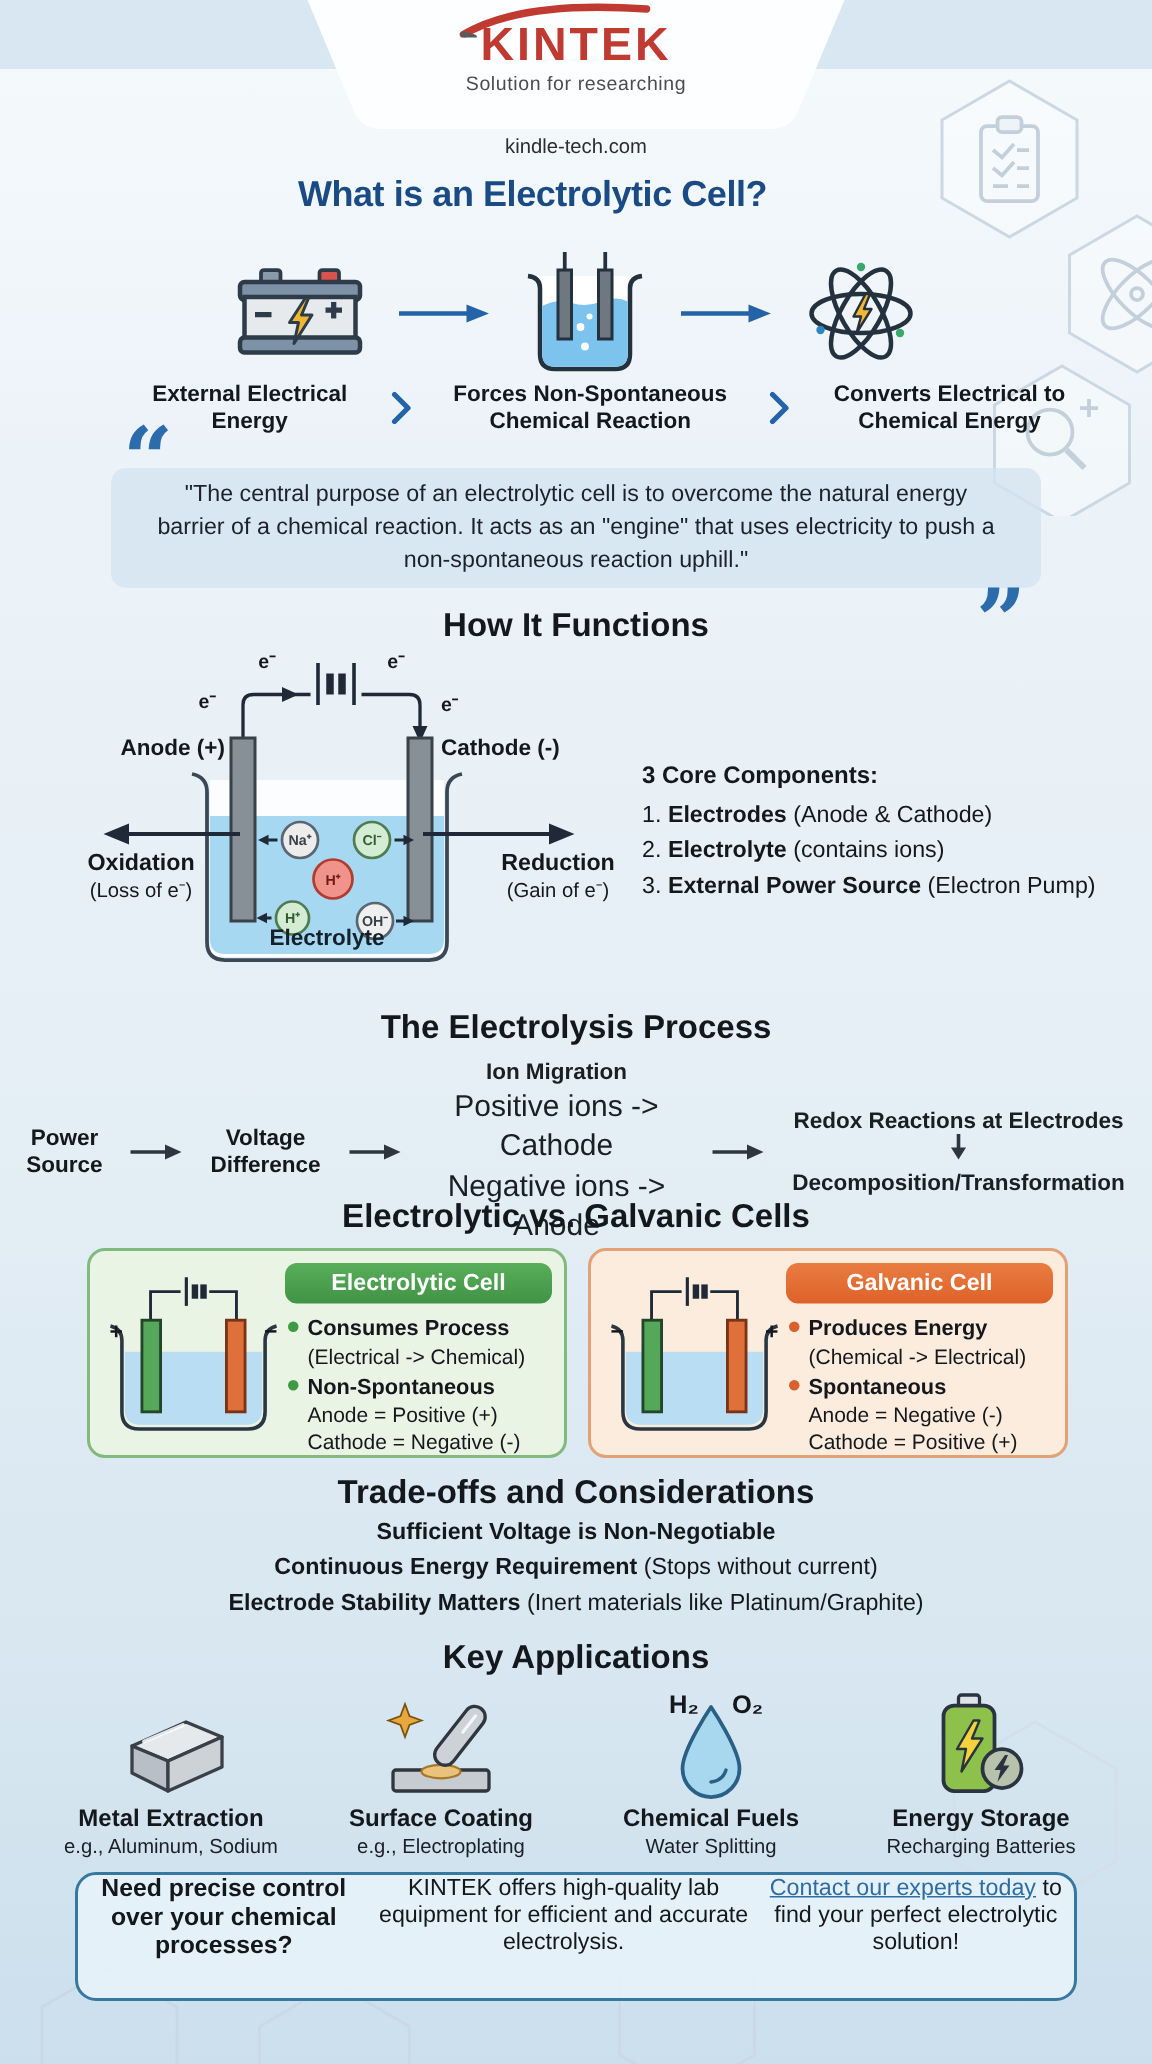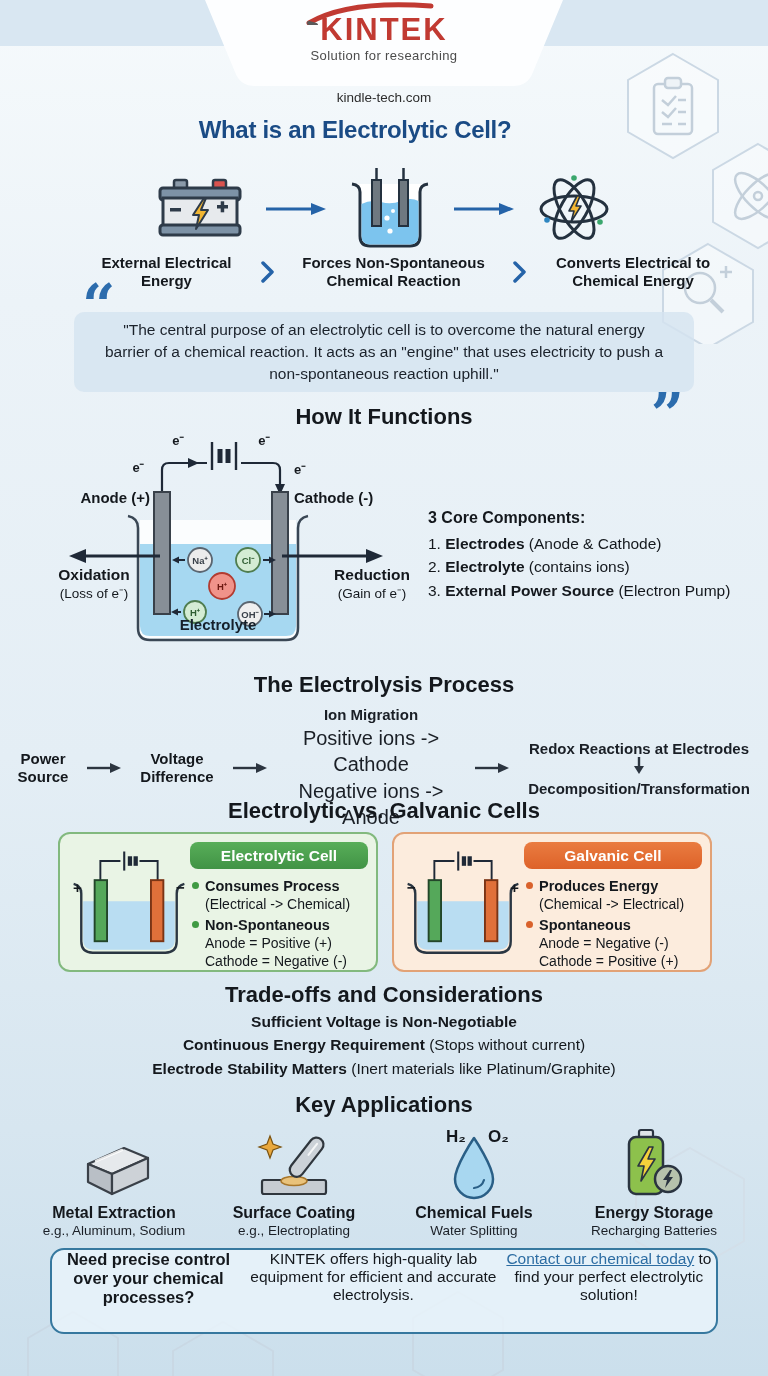--- a/index.html
+++ b/index.html
@@ -430,16 +430,16 @@
       </svg>
         </div>
       <div class="app-title">Energy Storage</div>
       <div class="app-sub">Recharging Batteries</div>
     </div>
   </div>
 
   <div class="abs cta">
     <div class="cta-l1">Need precise control over your chemical processes?</div>
     <div class="cta-l2">KINTEK offers high-quality lab equipment for efficient and accurate electrolysis.</div>
-    <div class="cta-l3"><a href="#">Contact our chemical today</a><span> to find your perfect electrolytic solution!</span></div>
+    <div class="cta-l3"><a href="#">Contact our experts today</a><span> to find your perfect electrolytic solution!</span></div>
   </div>
 
 </div>
 
 </body></html>

